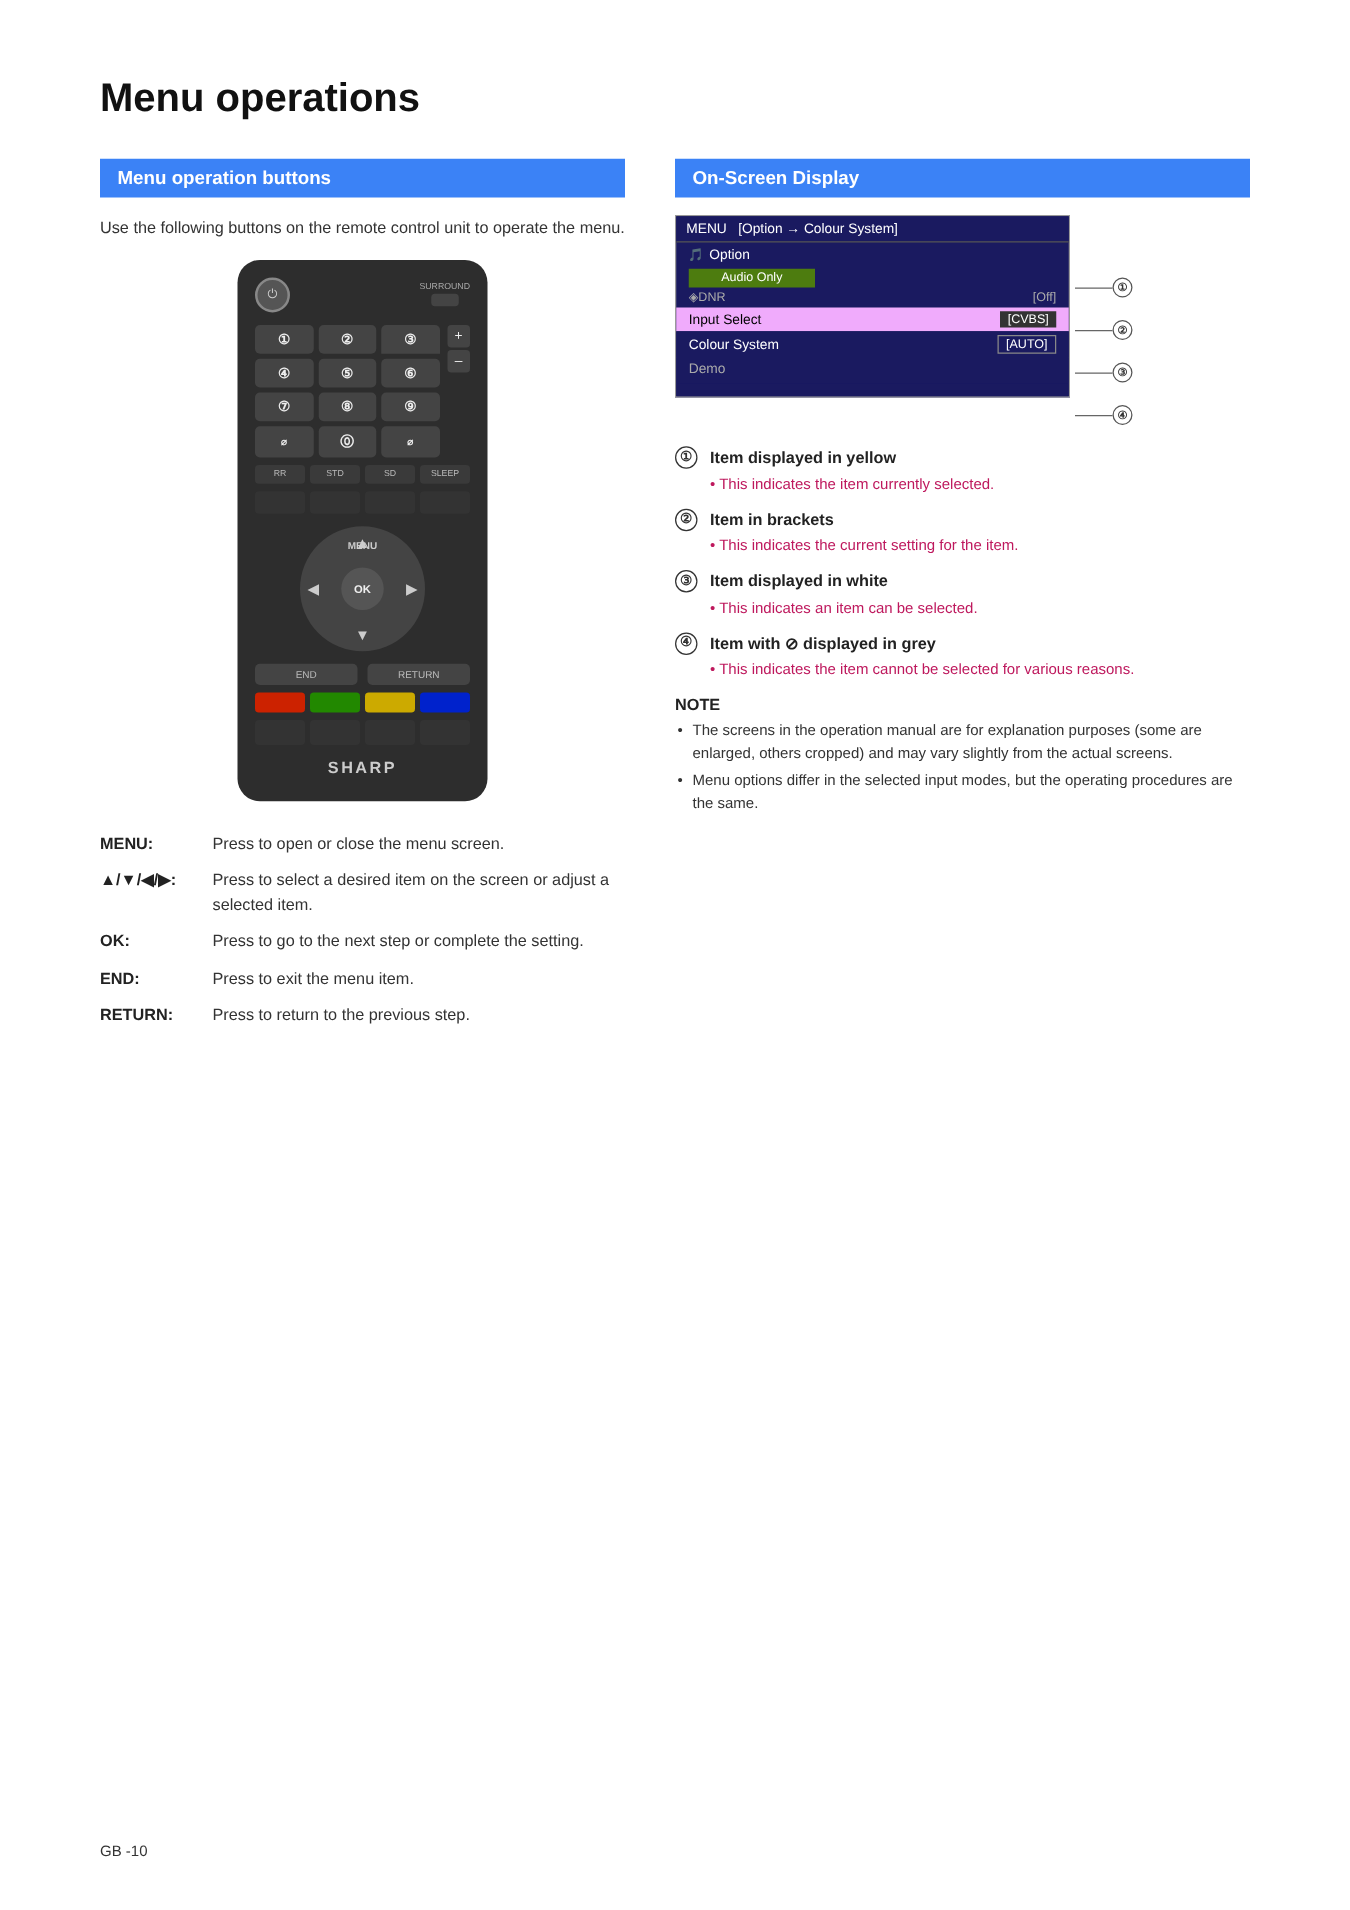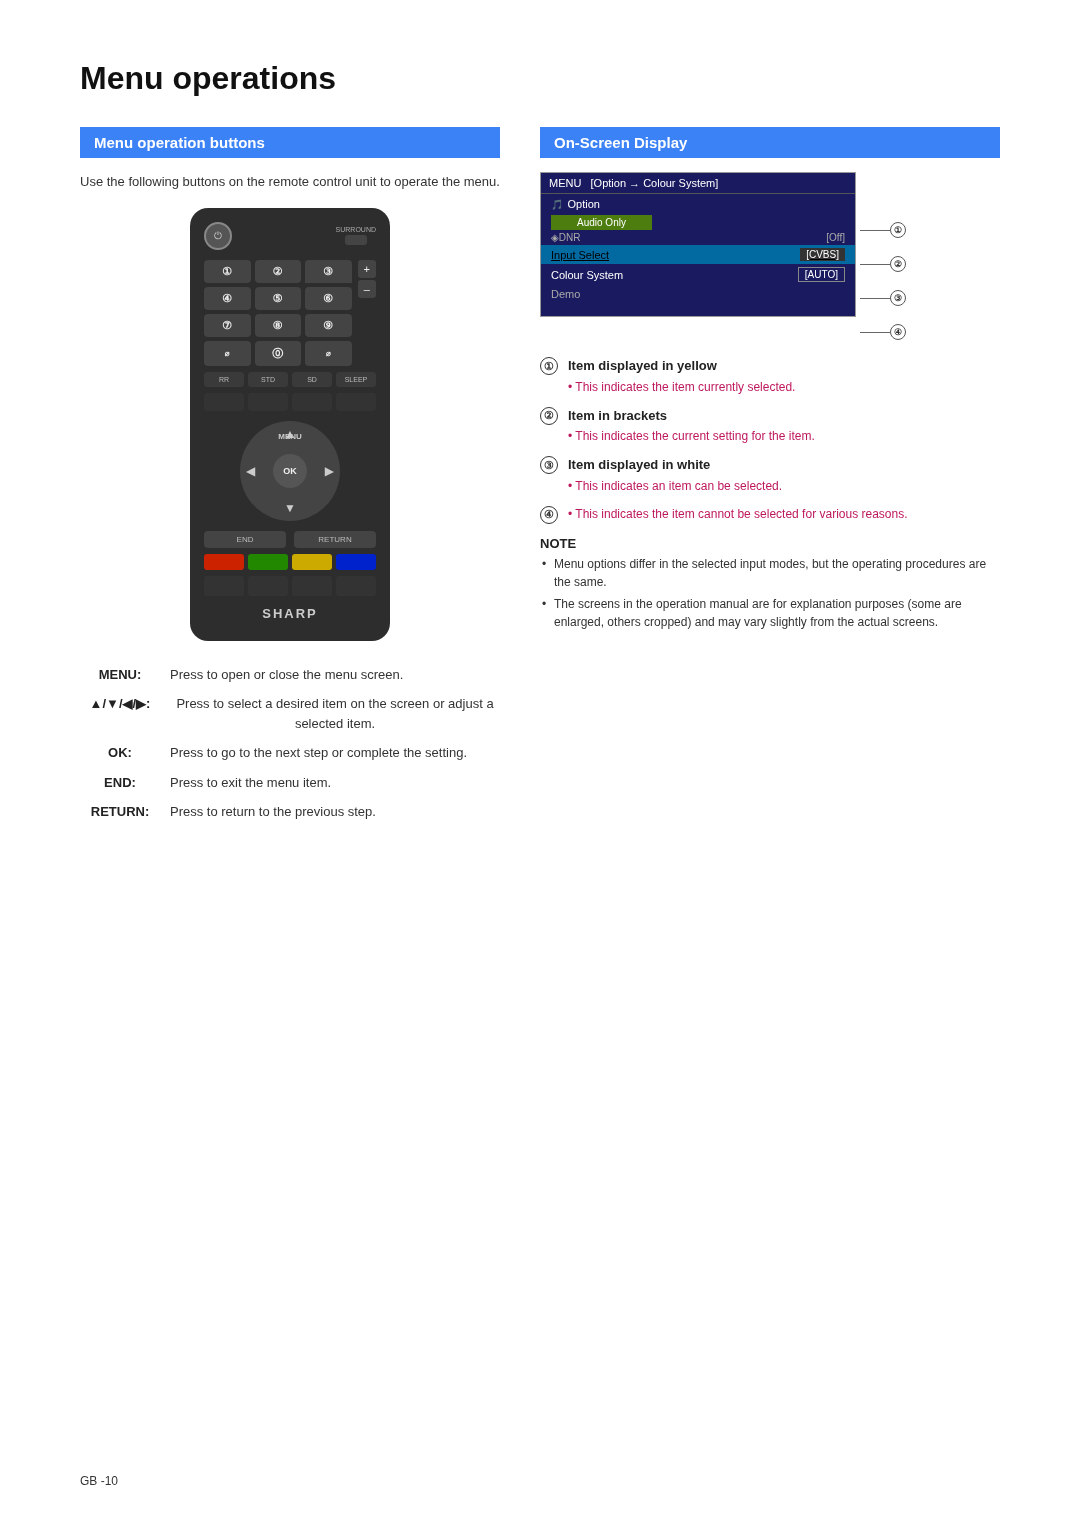--- a/index.html
+++ b/index.html
@@ -215,21 +215,20 @@
       color: #ccc;
       font-size: 13px;
       font-weight: bold;
       letter-spacing: 2px;
       margin-top: 4px;
     }
     
     .key-desc-table {
       width: 100%;
       margin-top: 4px;
-      text-align: center;
     }
     .key-desc-row {
       display: flex;
       gap: 10px;
       margin-bottom: 10px;
       align-items: flex-start;
       font-size: 13px;
       line-height: 1.5;
     }
     .key-label {
@@ -270,23 +269,22 @@
       align-items: center;
       gap: 4px;
     }
     .osd-row {
       display: flex;
       align-items: center;
       padding: 3px 10px;
       font-size: 11px;
     }
     .osd-row.selected {
-      background: #0369a1;
+      background: #f0abfc;
       color: #000;
-      text-decoration: underline;
     }
     .osd-row .row-label {
       flex: 1;
     }
     .osd-row .row-value {
       background: #333;
       color: #fff;
       padding: 1px 6px;
       font-size: 10px;
     }
@@ -581,26 +579,27 @@
       <div class="osd-annotation">
         <span class="circle-num">③</span>
         <div class="ann-content">
           <div class="ann-title">Item displayed in white</div>
           <div class="ann-bullet">This indicates an item can be selected.</div>
         </div>
       </div>
       <div class="osd-annotation">
         <span class="circle-num">④</span>
         <div class="ann-content">
+          <div class="ann-title">Item with ⊘ displayed in grey</div>
           <div class="ann-bullet">This indicates the item cannot be selected for various reasons.</div>
         </div>
       </div>
     </div>
 
     <div class="note-box">
       <div class="note-title">NOTE</div>
+      <div class="note-item">The screens in the operation manual are for explanation purposes (some are enlarged, others cropped) and may vary slightly from the actual screens.</div>
       <div class="note-item">Menu options differ in the selected input modes, but the operating procedures are the same.</div>
-      <div class="note-item">The screens in the operation manual are for explanation purposes (some are enlarged, others cropped) and may vary slightly from the actual screens.</div>
     </div>
   </div>
 </div>
 
 <div class="page-footer">GB -10</div>
 
 </body></html>

